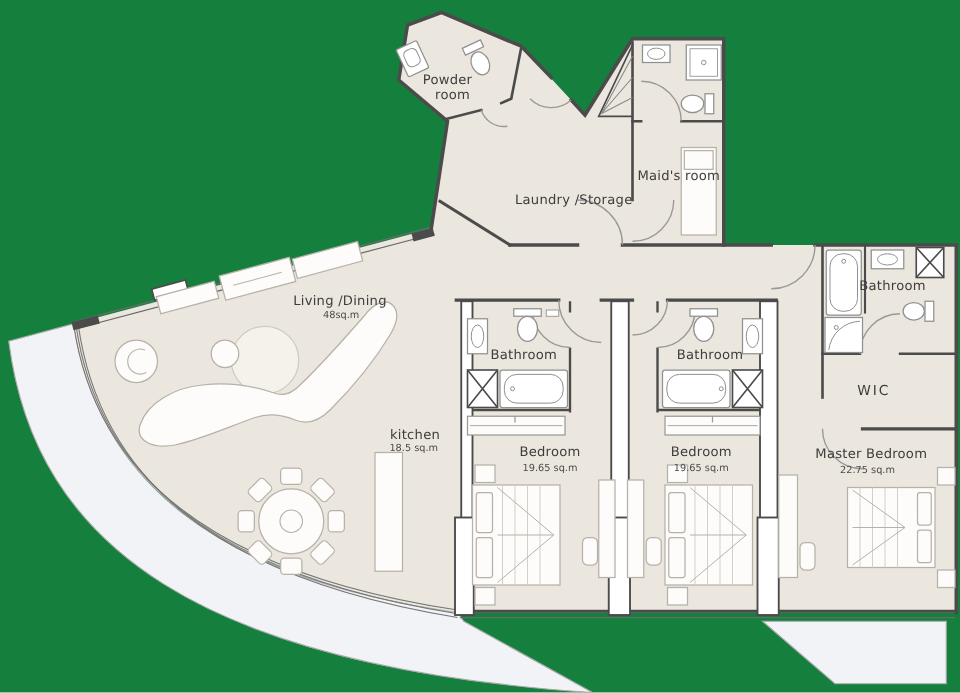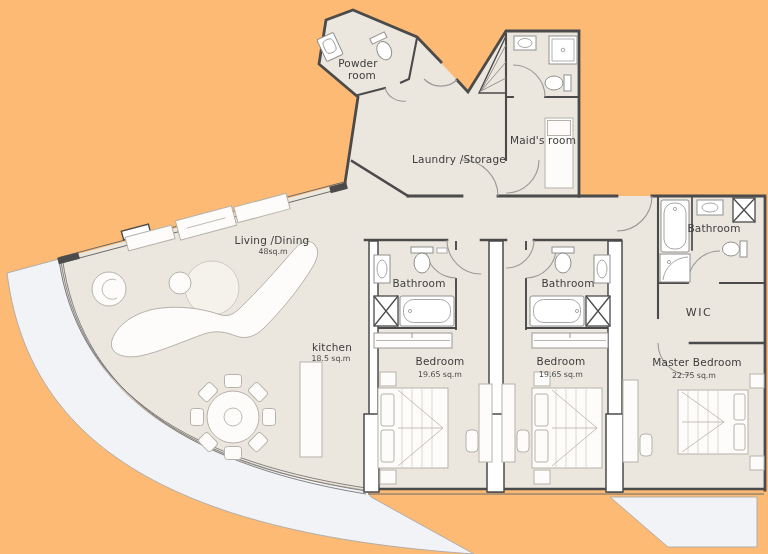--- a/index.html
+++ b/index.html
@@ -1,16 +1,16 @@
 <!DOCTYPE html>
 <html><head>
 <meta charset="utf-8">
 <style>
   html,body{margin:0;padding:0;background:#ffffff;}
-  .stage{position:relative;width:768px;height:554px;background:#fdba74;overflow:hidden;
+  .stage{position:relative;width:768px;height:554px;background:#15803d;overflow:hidden;
          font-family:"DejaVu Sans","Liberation Sans",sans-serif;}
   svg{display:block}
   text{font-family:"DejaVu Sans","Liberation Sans",sans-serif;fill:#3d3d3d;}
   .lbl{font-size:10.5px;letter-spacing:.2px;}
   .lbl-sm{font-size:7.8px;fill:#4a4a4a;}
   .lbl-wic{font-size:11px;letter-spacing:1.5px;}
 </style>
 </head>
 <body>
 

